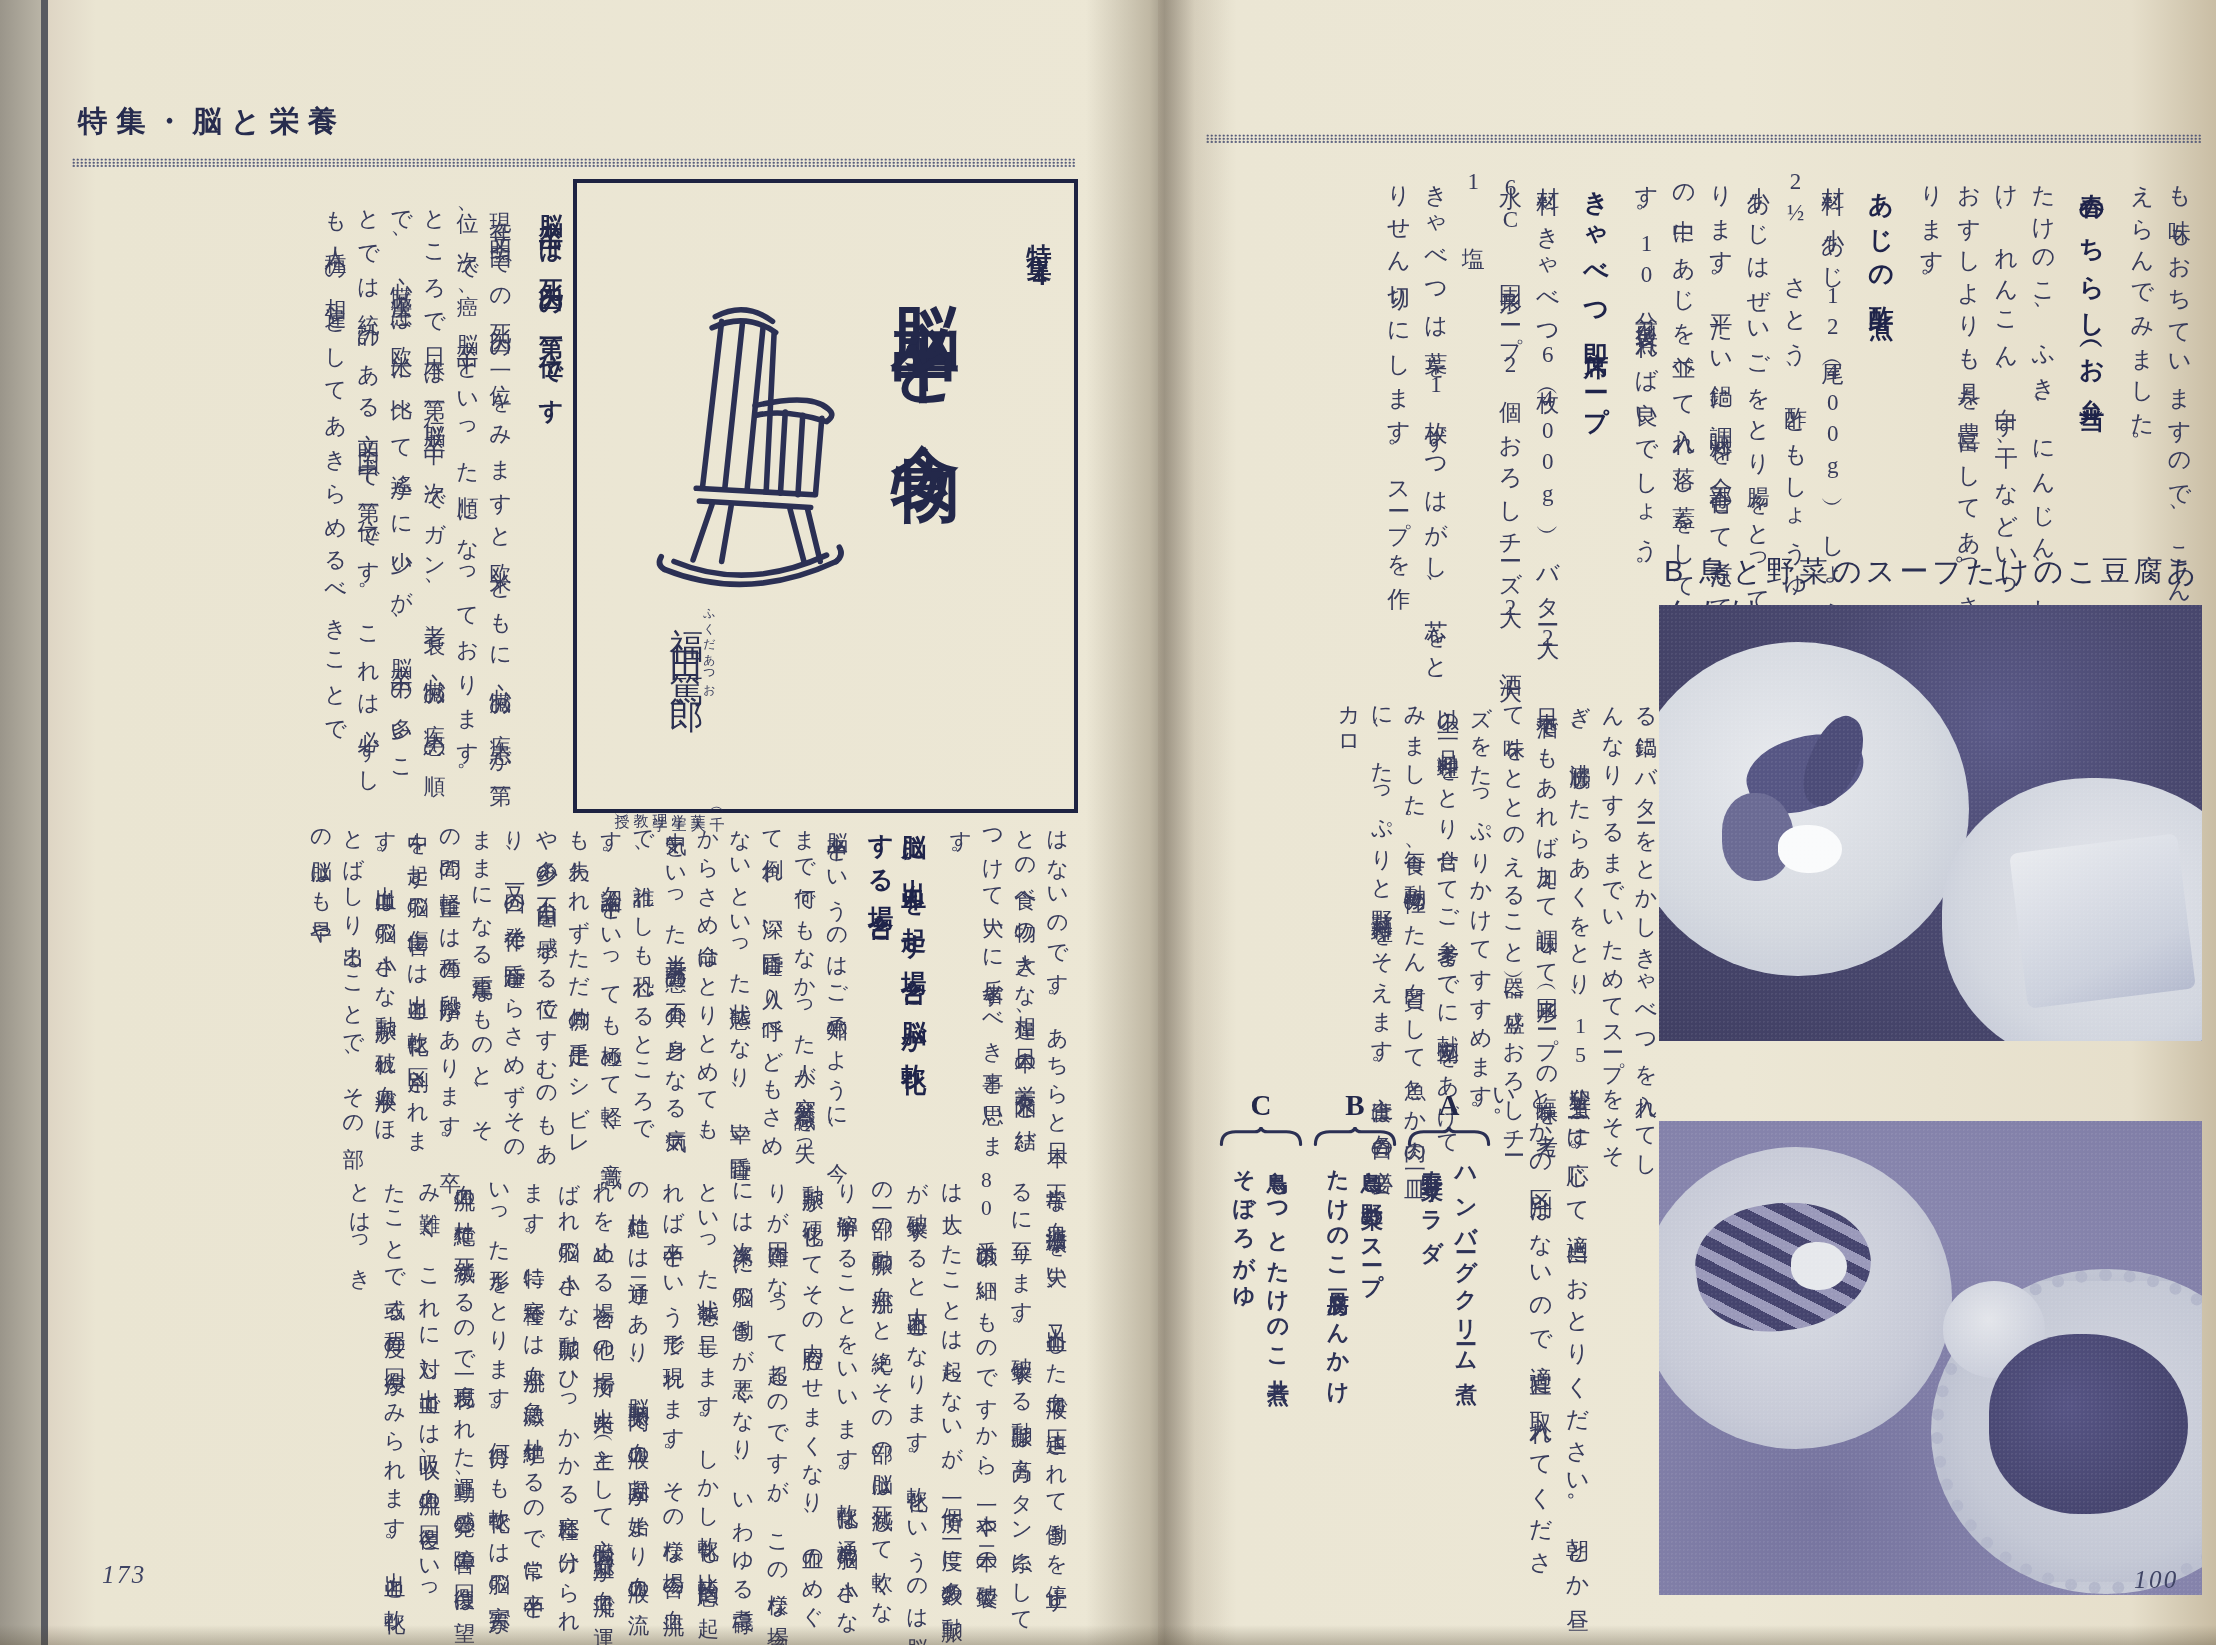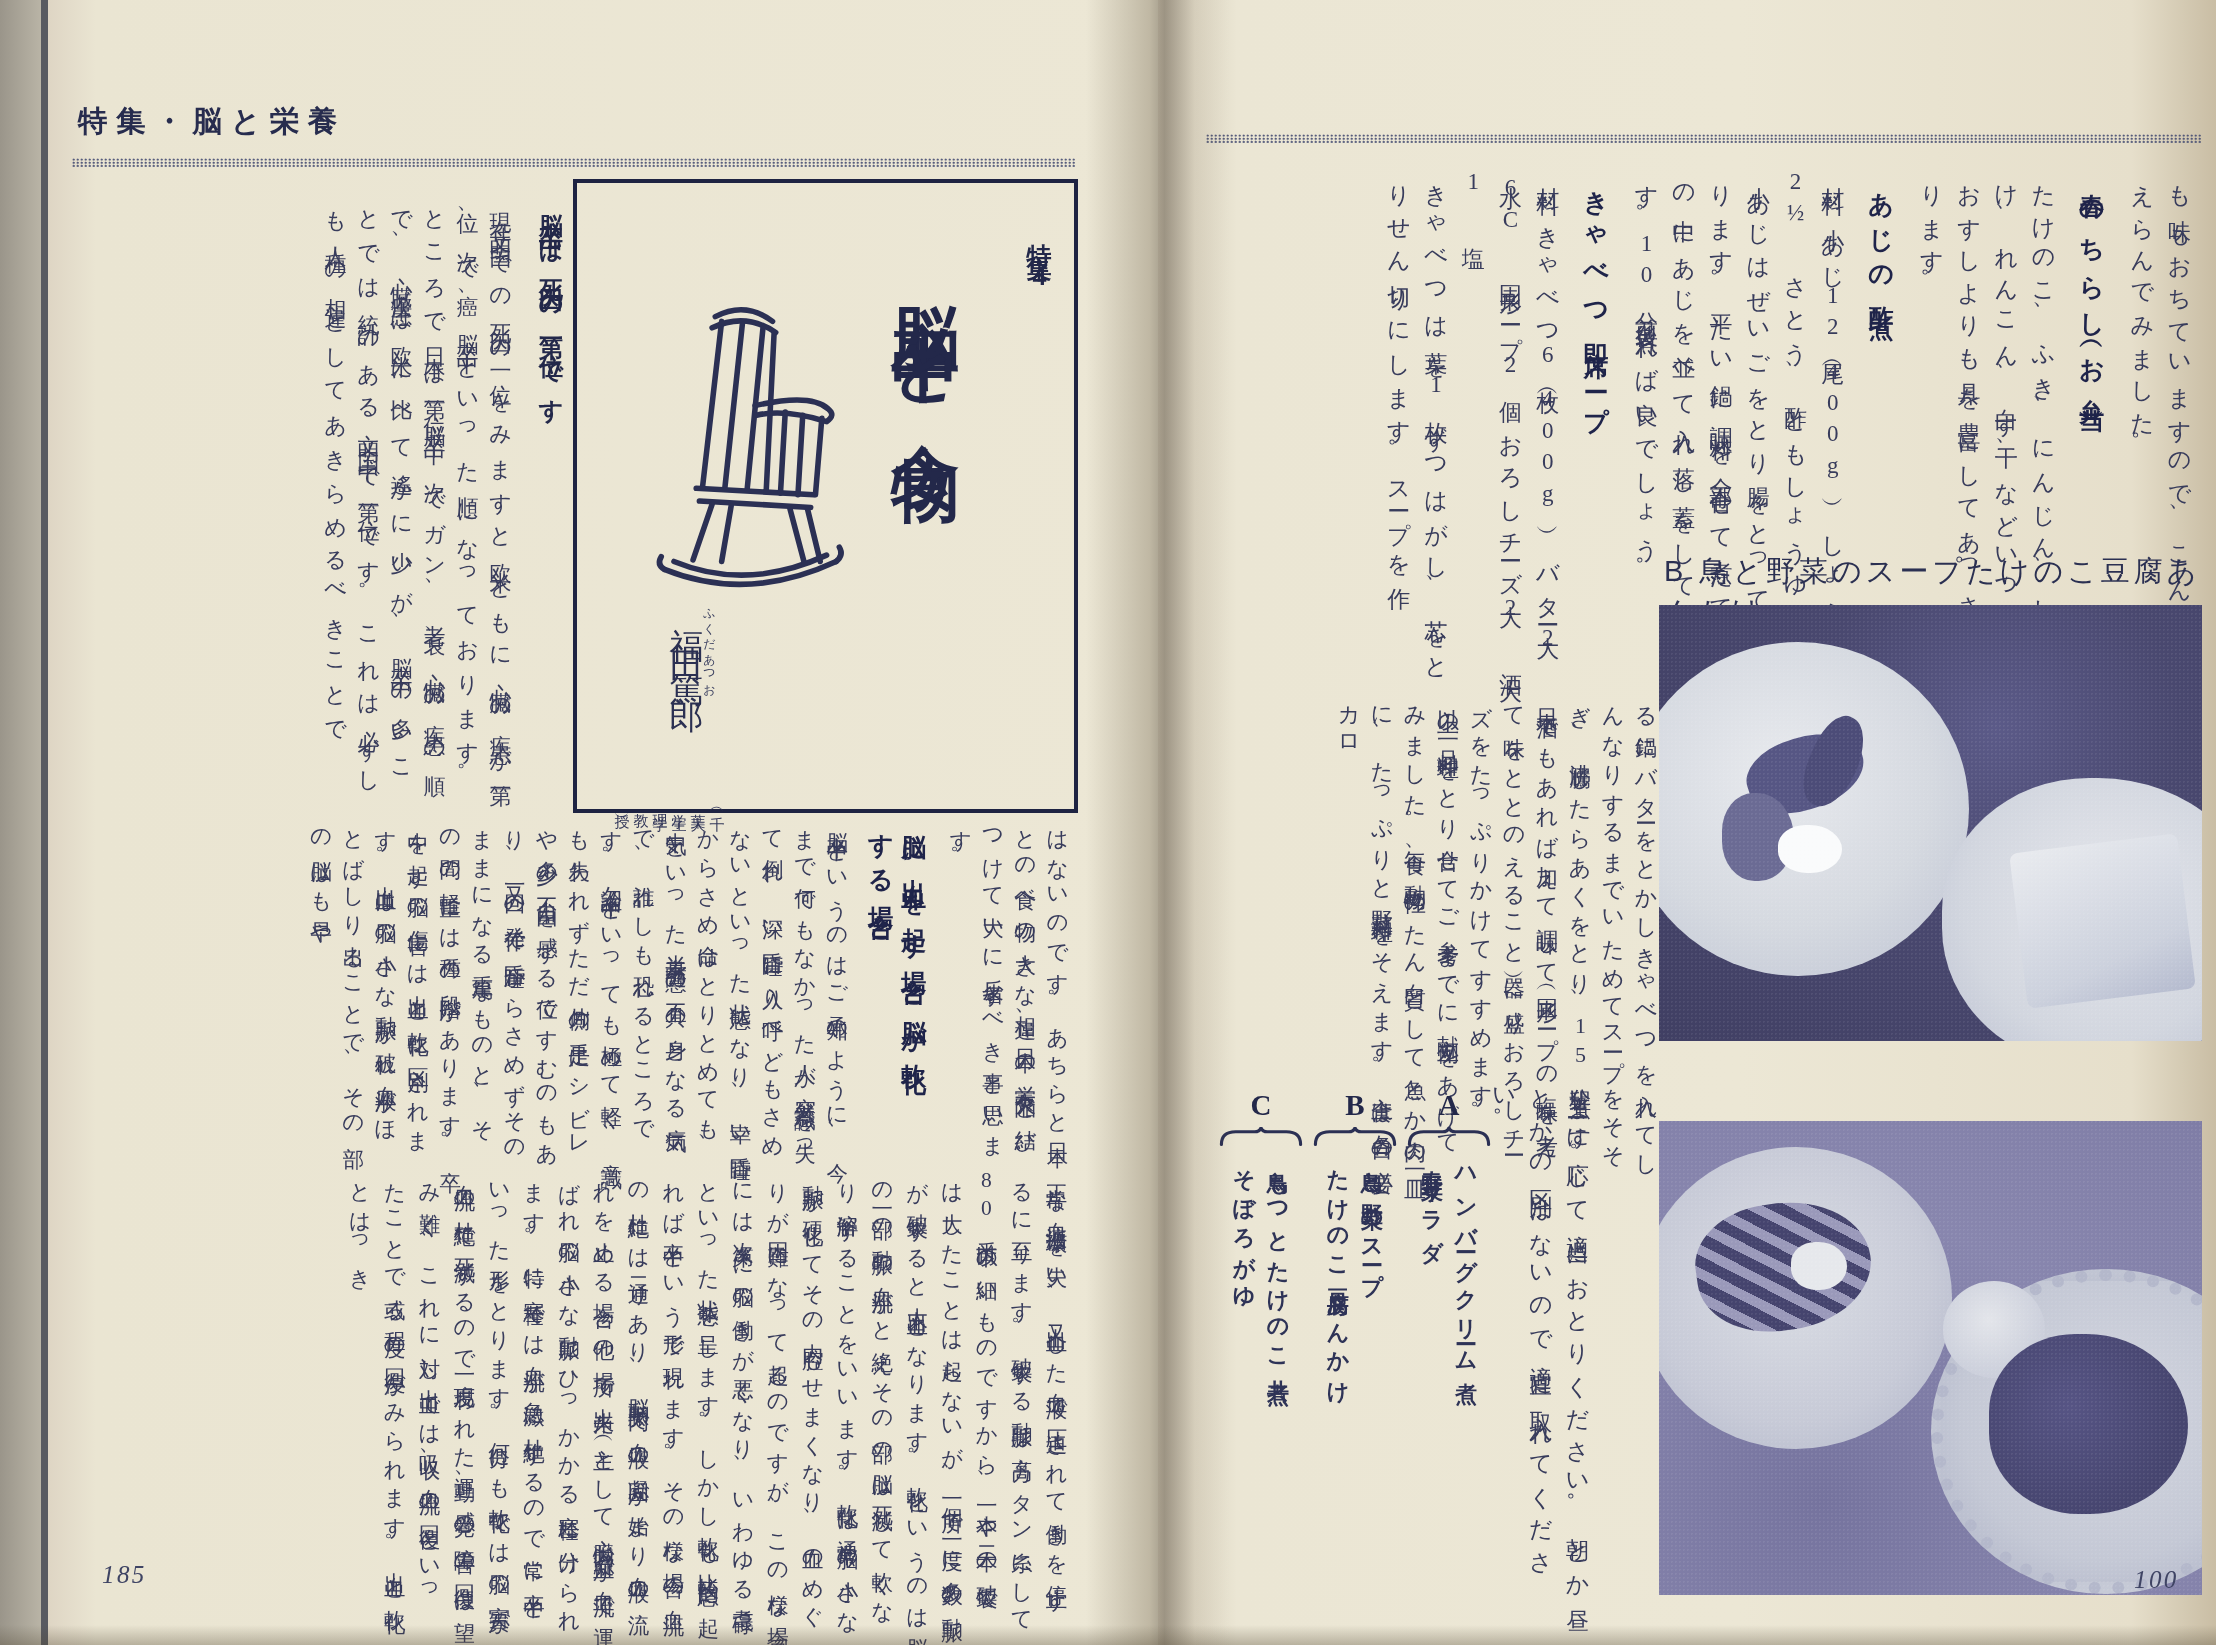--- a/index.html
+++ b/index.html
@@ -141,21 +141,21 @@
     <div class="band1 vtext">
       <p>はないのです。あちらと日本との食べ物の大きな相違、日本の栄養欠陥と結びつけて大いに反省すべき事と思います。</p>
       <h3>脳に出血を起す場合と脳が軟化する場合と</h3>
       <p>脳卒中というのはご承知のように、今まで何でもなかった人が突然意識を失って倒れ、深い昏睡に入り呼べどもさめないといった状態になり、幸い昏睡からさめ命はとりとめても、中気といった半身不随意の不具の身となる病気で、誰れしも恐れるところです。勿論卒中といっても極めて軽く、意識も失われずただ片側の手足にシビレや多少の不自由を感ずる位ですむのもあり、又一回の発作で昏睡からさめずそのままになる重篤なものと、その間の軽重には種々の段階があります。卒中を起す脳の傷害には出血と軟化に区別されます。出血は脳の小さな動脈が破れ血液がほとばしり出ることで、その部の脳はも早や</p>
     </div>
 
     <div class="band2 vtext">
       <p>正常な血液循環を失い、又出血した血液で圧迫されて働きを停止するに至ります。破裂する動脈は高々カタン糸にして80番以下の細いものですから、一本や二本の破裂では大したことは起らないが、一個所で一度に多数の動脈が破裂すると大出血となります。軟化というのは脳の一部の動脈の血流がと絶えその部の脳は死滅して軟くなり溶解することをいいます。軟化は通常脳の小さな動脈が硬化してその内腔もせまくなり、血のめぐりが困難になって起るのですが、この様な場合には次第々々に脳の働きが悪くなり、いわゆる耄碌といった状態を呈します。しかし軟化も比較的急に起れば卒中という形で現れます。その様な場合の血流の杜絶には二通りあり、脳動脈内で血液の凝固が始まり血液の流れを止める場合と他の場所で出来た（主として心臓内）凝血が血流で運ばれ脳の小さな動脈にひっかかる塞栓に分けられます。特に塞栓では血流が急激に杜絶するので常に卒中といった形をとります。何分にも軟化では脳の実質が血流の杜絶で死滅するので一度現われた運動、感覚の障害の回復は望み難く、これに対し出血では吸収、血流の回復といったことで或る程度の回復がみられます。出血と軟化とはっき</p>
     </div>
 
-    <div class="pageno" style="left:54px;top:1561px;">185</div>
+    <div class="pageno" style="left:54px;top:1561px;">173</div>
   </div>
 
   <div class="page" id="page-right">
     <div class="dotrule" style="left:48px;top:134px;width:995px;"></div>
 
     <div class="rtop vtext">
       <p>も味もおちていますので、こんな方法をえらんでみました。</p>
       <h4>春のちらし（お弁当）</h4>
       <p>たけのこ、ふき、にんじん、しいたけ、れんこん、白す干、などいつものおすしよりも具を豊富にしてあっさりと作ります。</p>
       <h4>あじの酢煮</h4>

